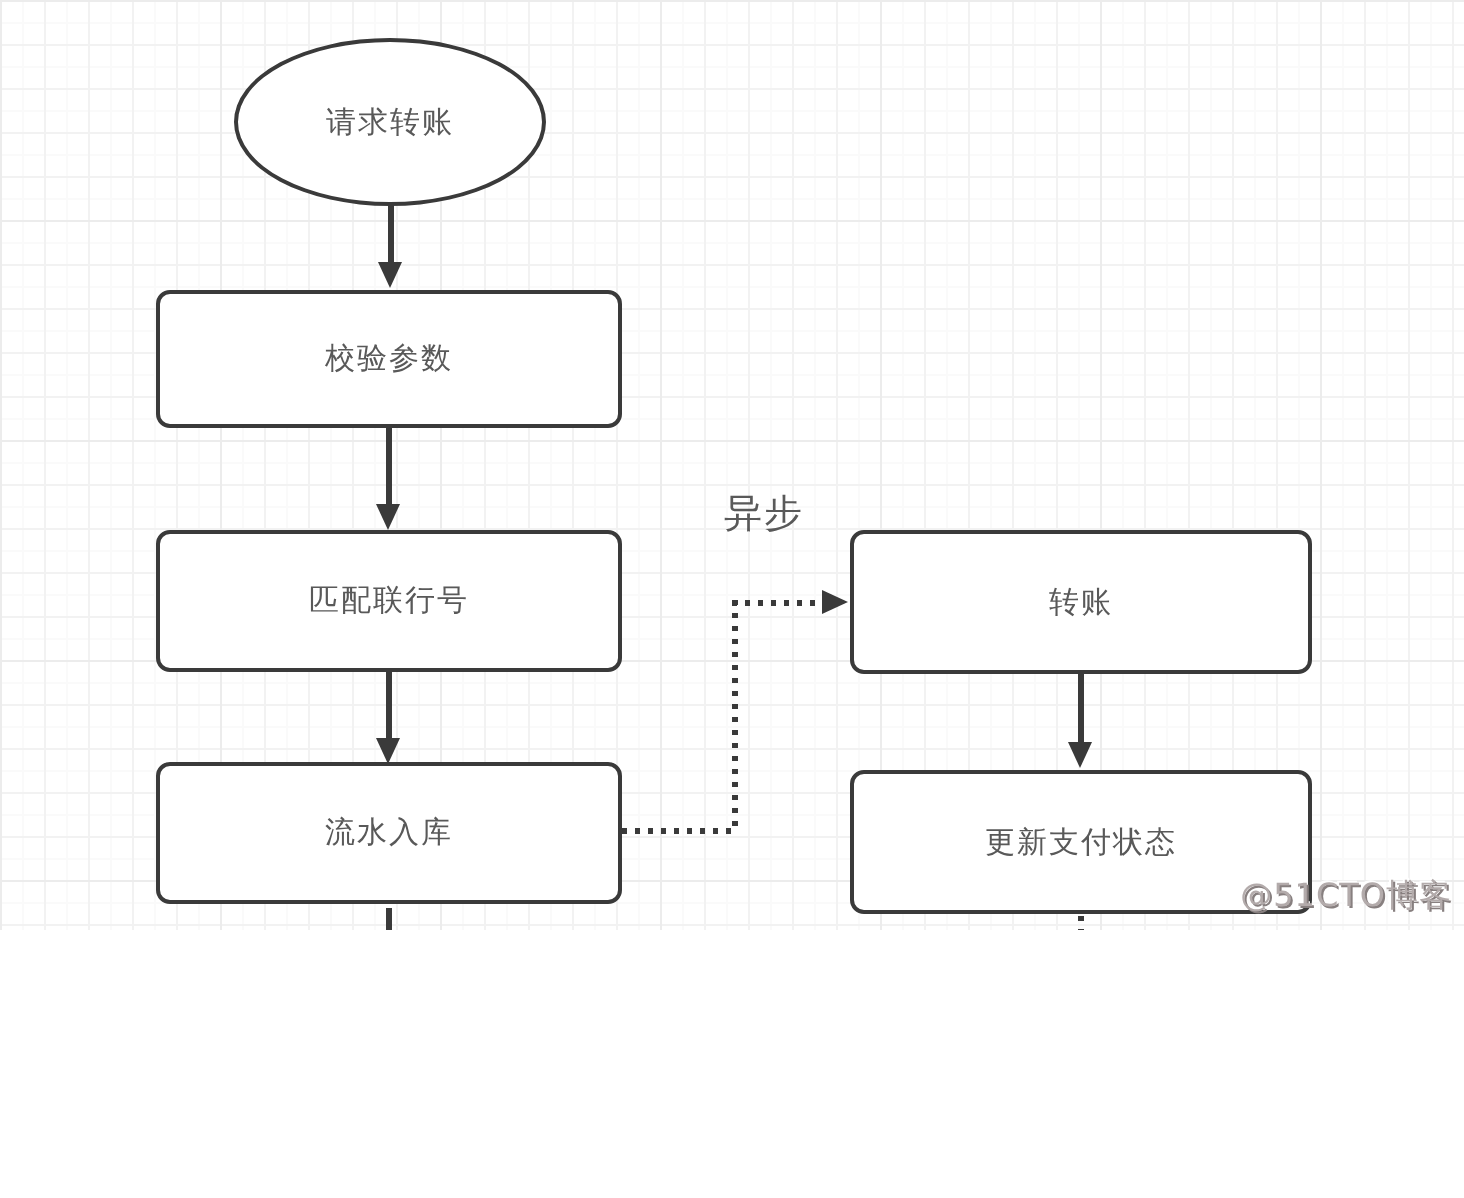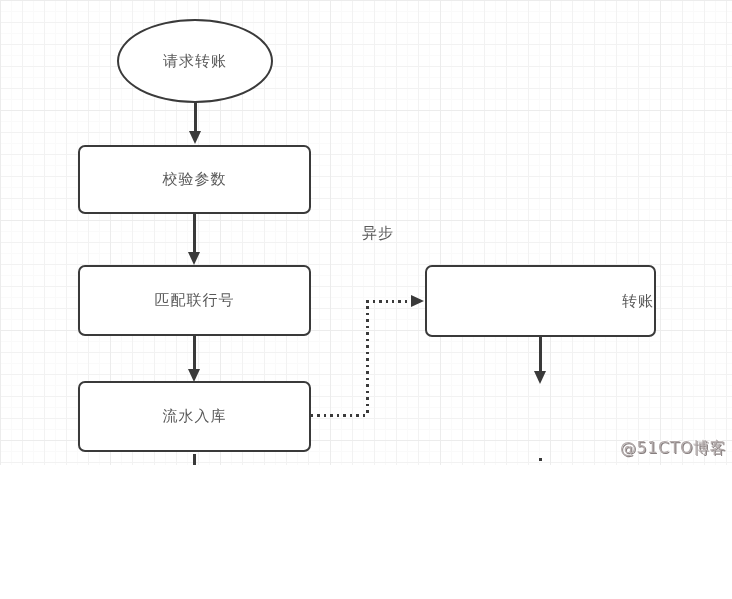--- a/index.html
+++ b/index.html
@@ -32,21 +32,21 @@
     letter-spacing: 1px;
   }
   .rect { border-radius: 7px; }
   .ellipse { border-radius: 50%; }
 
   #n-start    { left: 117px; top: 19px;  width: 156px; height: 84px; }
   #n-validate { left: 78px;  top: 145px; width: 233px; height: 69px; }
   #n-match    { left: 78px;  top: 265px; width: 233px; height: 71px; }
   #n-store    { left: 78px;  top: 381px; width: 233px; height: 71px; }
   #n-end      { left: 115px; top: 501px; width: 157px; height: 81px; }
-  #n-transfer { left: 425px; top: 265px; width: 231px; height: 72px; justify-content: flex-end; }
+  #n-transfer { left: 425px; top: 265px; width: 231px; height: 72px; }
   #n-update   { left: 425px; top: 385px; width: 231px; height: 72px; }
 
   .line-v { position: absolute; width: 2.5px; background: #3a3a3a; }
 
   .dot-h {
     position: absolute; height: 2.5px;
     background-image: repeating-linear-gradient(to right, #3a3a3a 0 2.5px, transparent 2.5px 6.5px);
   }
   .dot-v {
     position: absolute; width: 2.5px;
@@ -94,22 +94,22 @@
   #d1-seg3 { left: 366px; top: 300px; width: 47px; }
   #d1-head { left: 411px; top: 295px; }
 
   
   #d2-seg1 { left: 539px; top: 458px; height: 20px; }
   #d2-seg2 { left: 212px; top: 476px; width: 328px; }
   #d2-head { left: 200px; top: 471px; }
 
   .edge-label {
     position: absolute;
-    left: 362px; top: 224px;
-    font-size: 15px;
+    left: 362px; top: 244px;
+    font-size: 19px;
     color: #595959;
     letter-spacing: 1px;
   }
 
   .watermark {
     position: absolute;
     right: 6px; bottom: 6px;
     font-size: 16px;
     font-weight: normal;
     color: #b3abab;
@@ -136,20 +136,23 @@
 
   <div class="node rect" id="n-store">
     <span>流水入库</span>
   </div>
 
 
   <div class="node rect" id="n-transfer">
     <span>转账</span>
   </div>
 
+  <div class="node rect" id="n-update">
+    <span>更新支付状态</span>
+  </div>
 
   <div>
     <div class="line-v" id="a1-line"></div>
     <div class="head-down" id="a1-head"></div>
   </div>
   <div>
     <div class="line-v" id="a2-line"></div>
     <div class="head-down" id="a2-head"></div>
   </div>
   <div>

